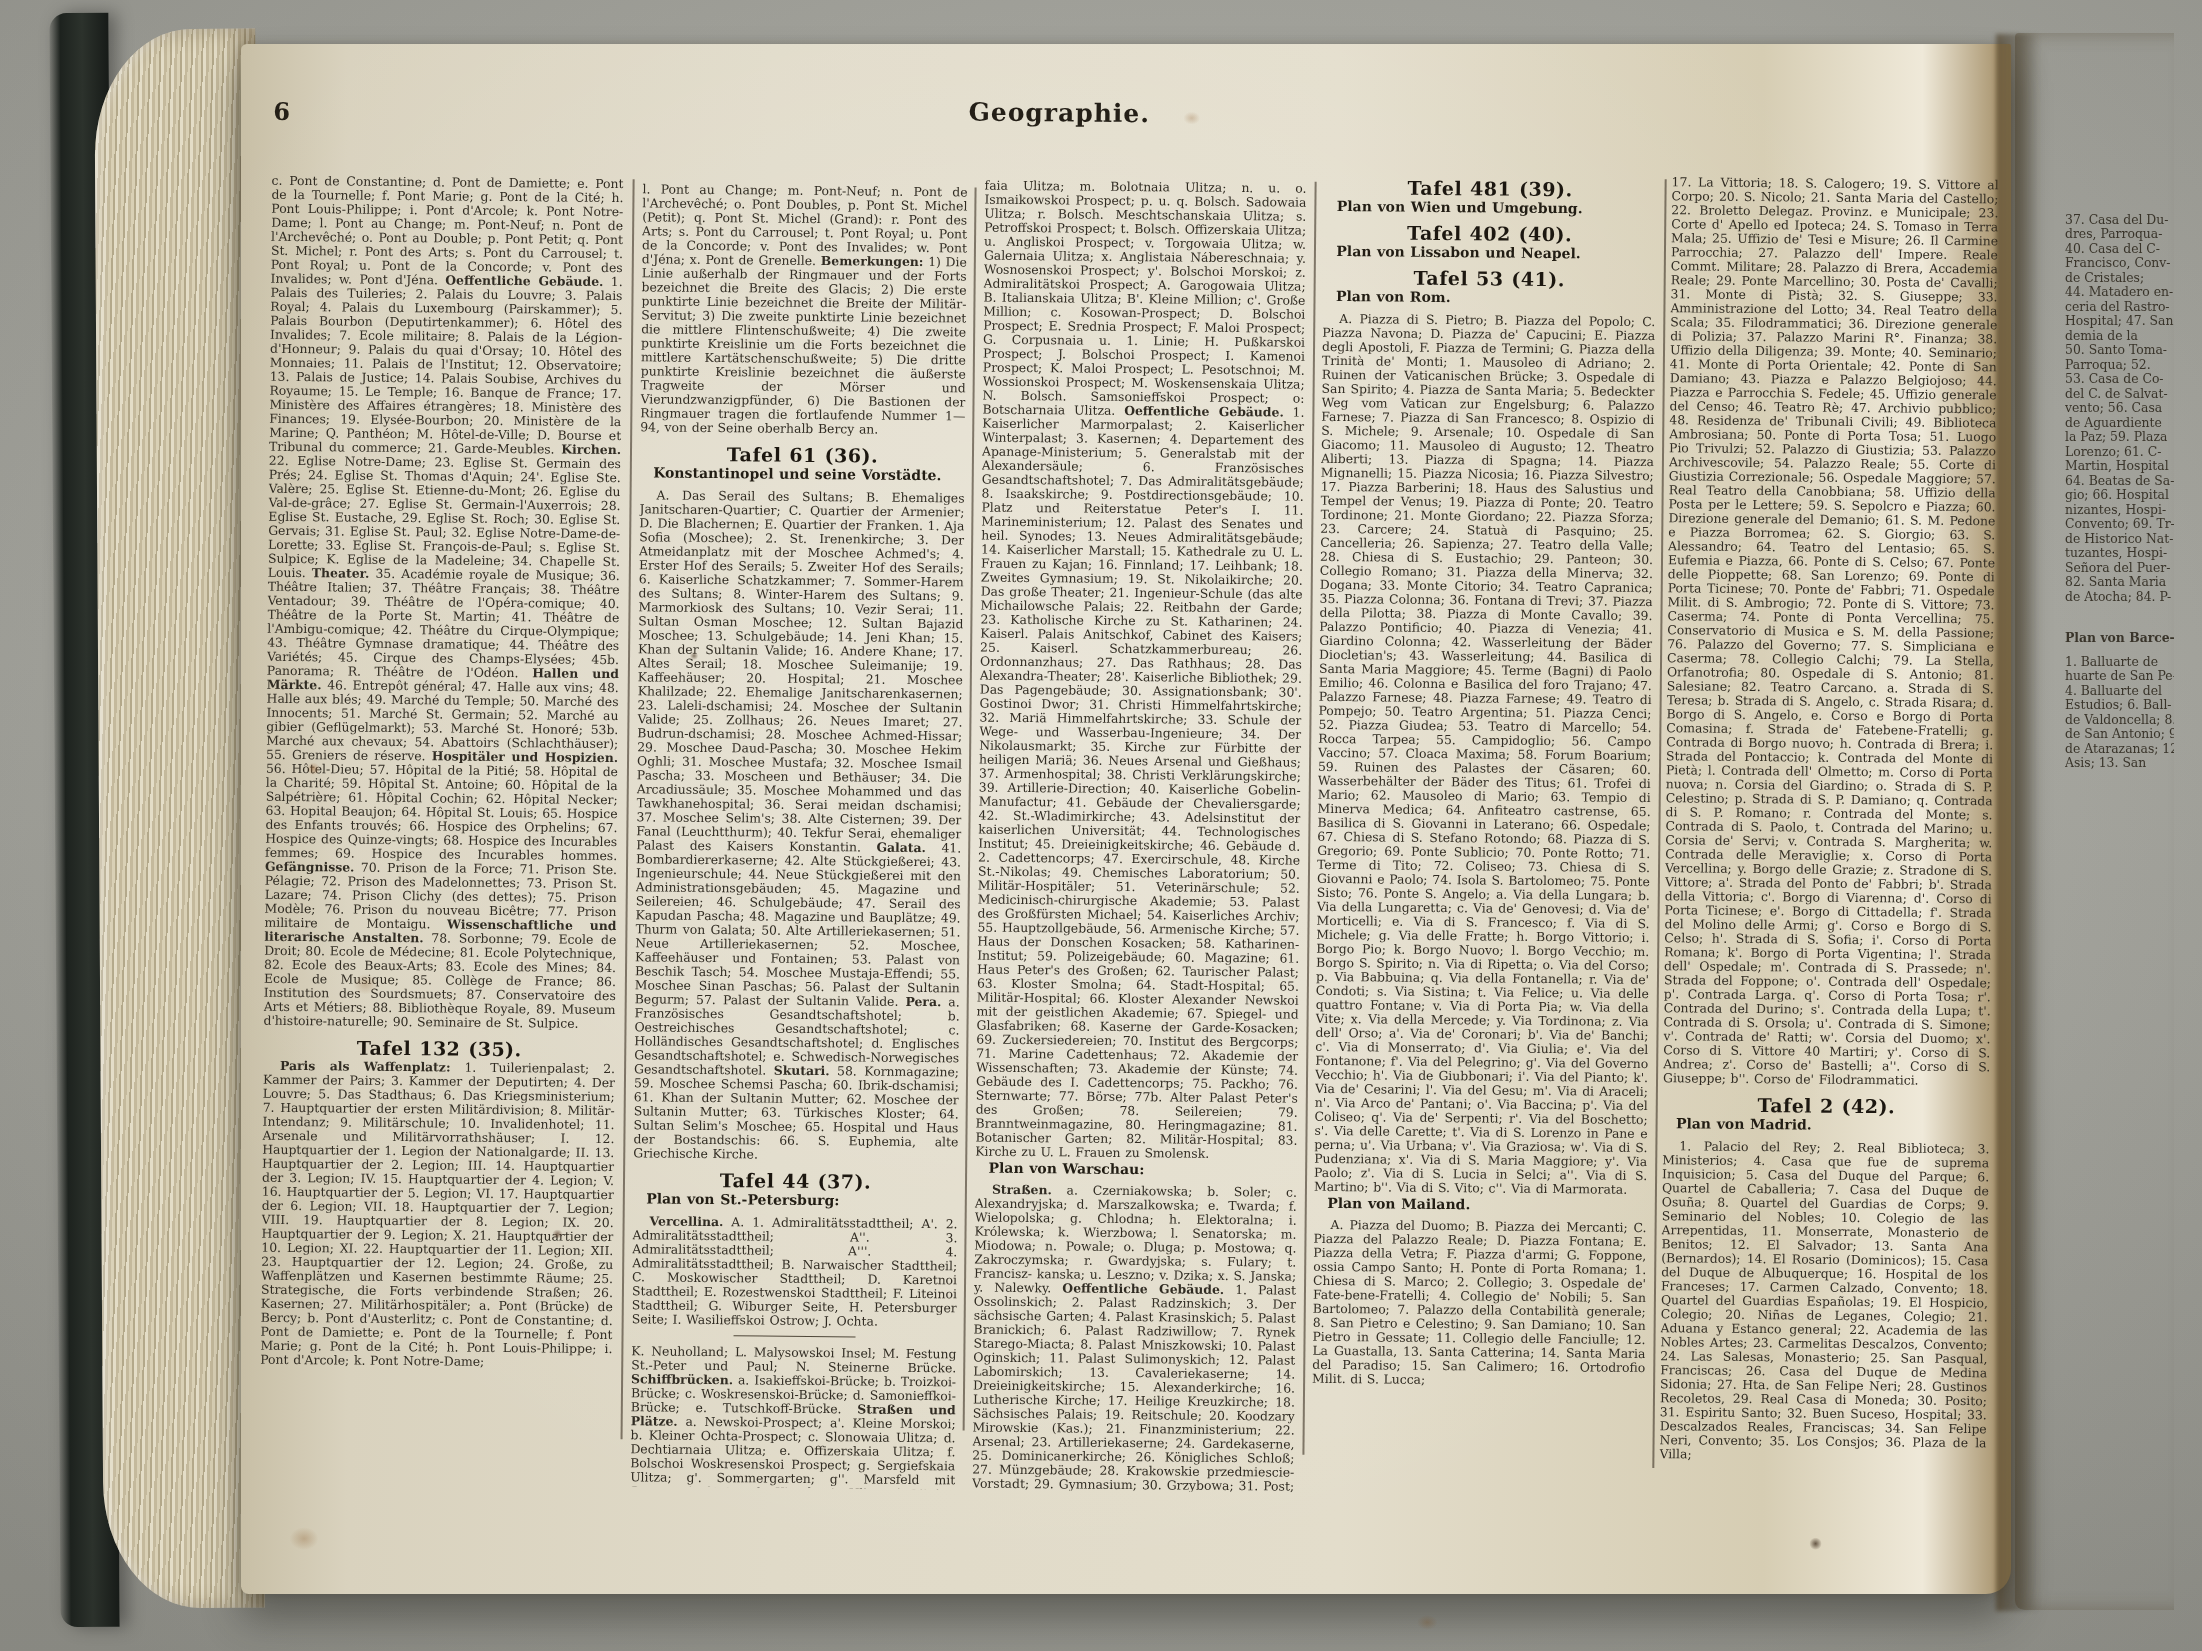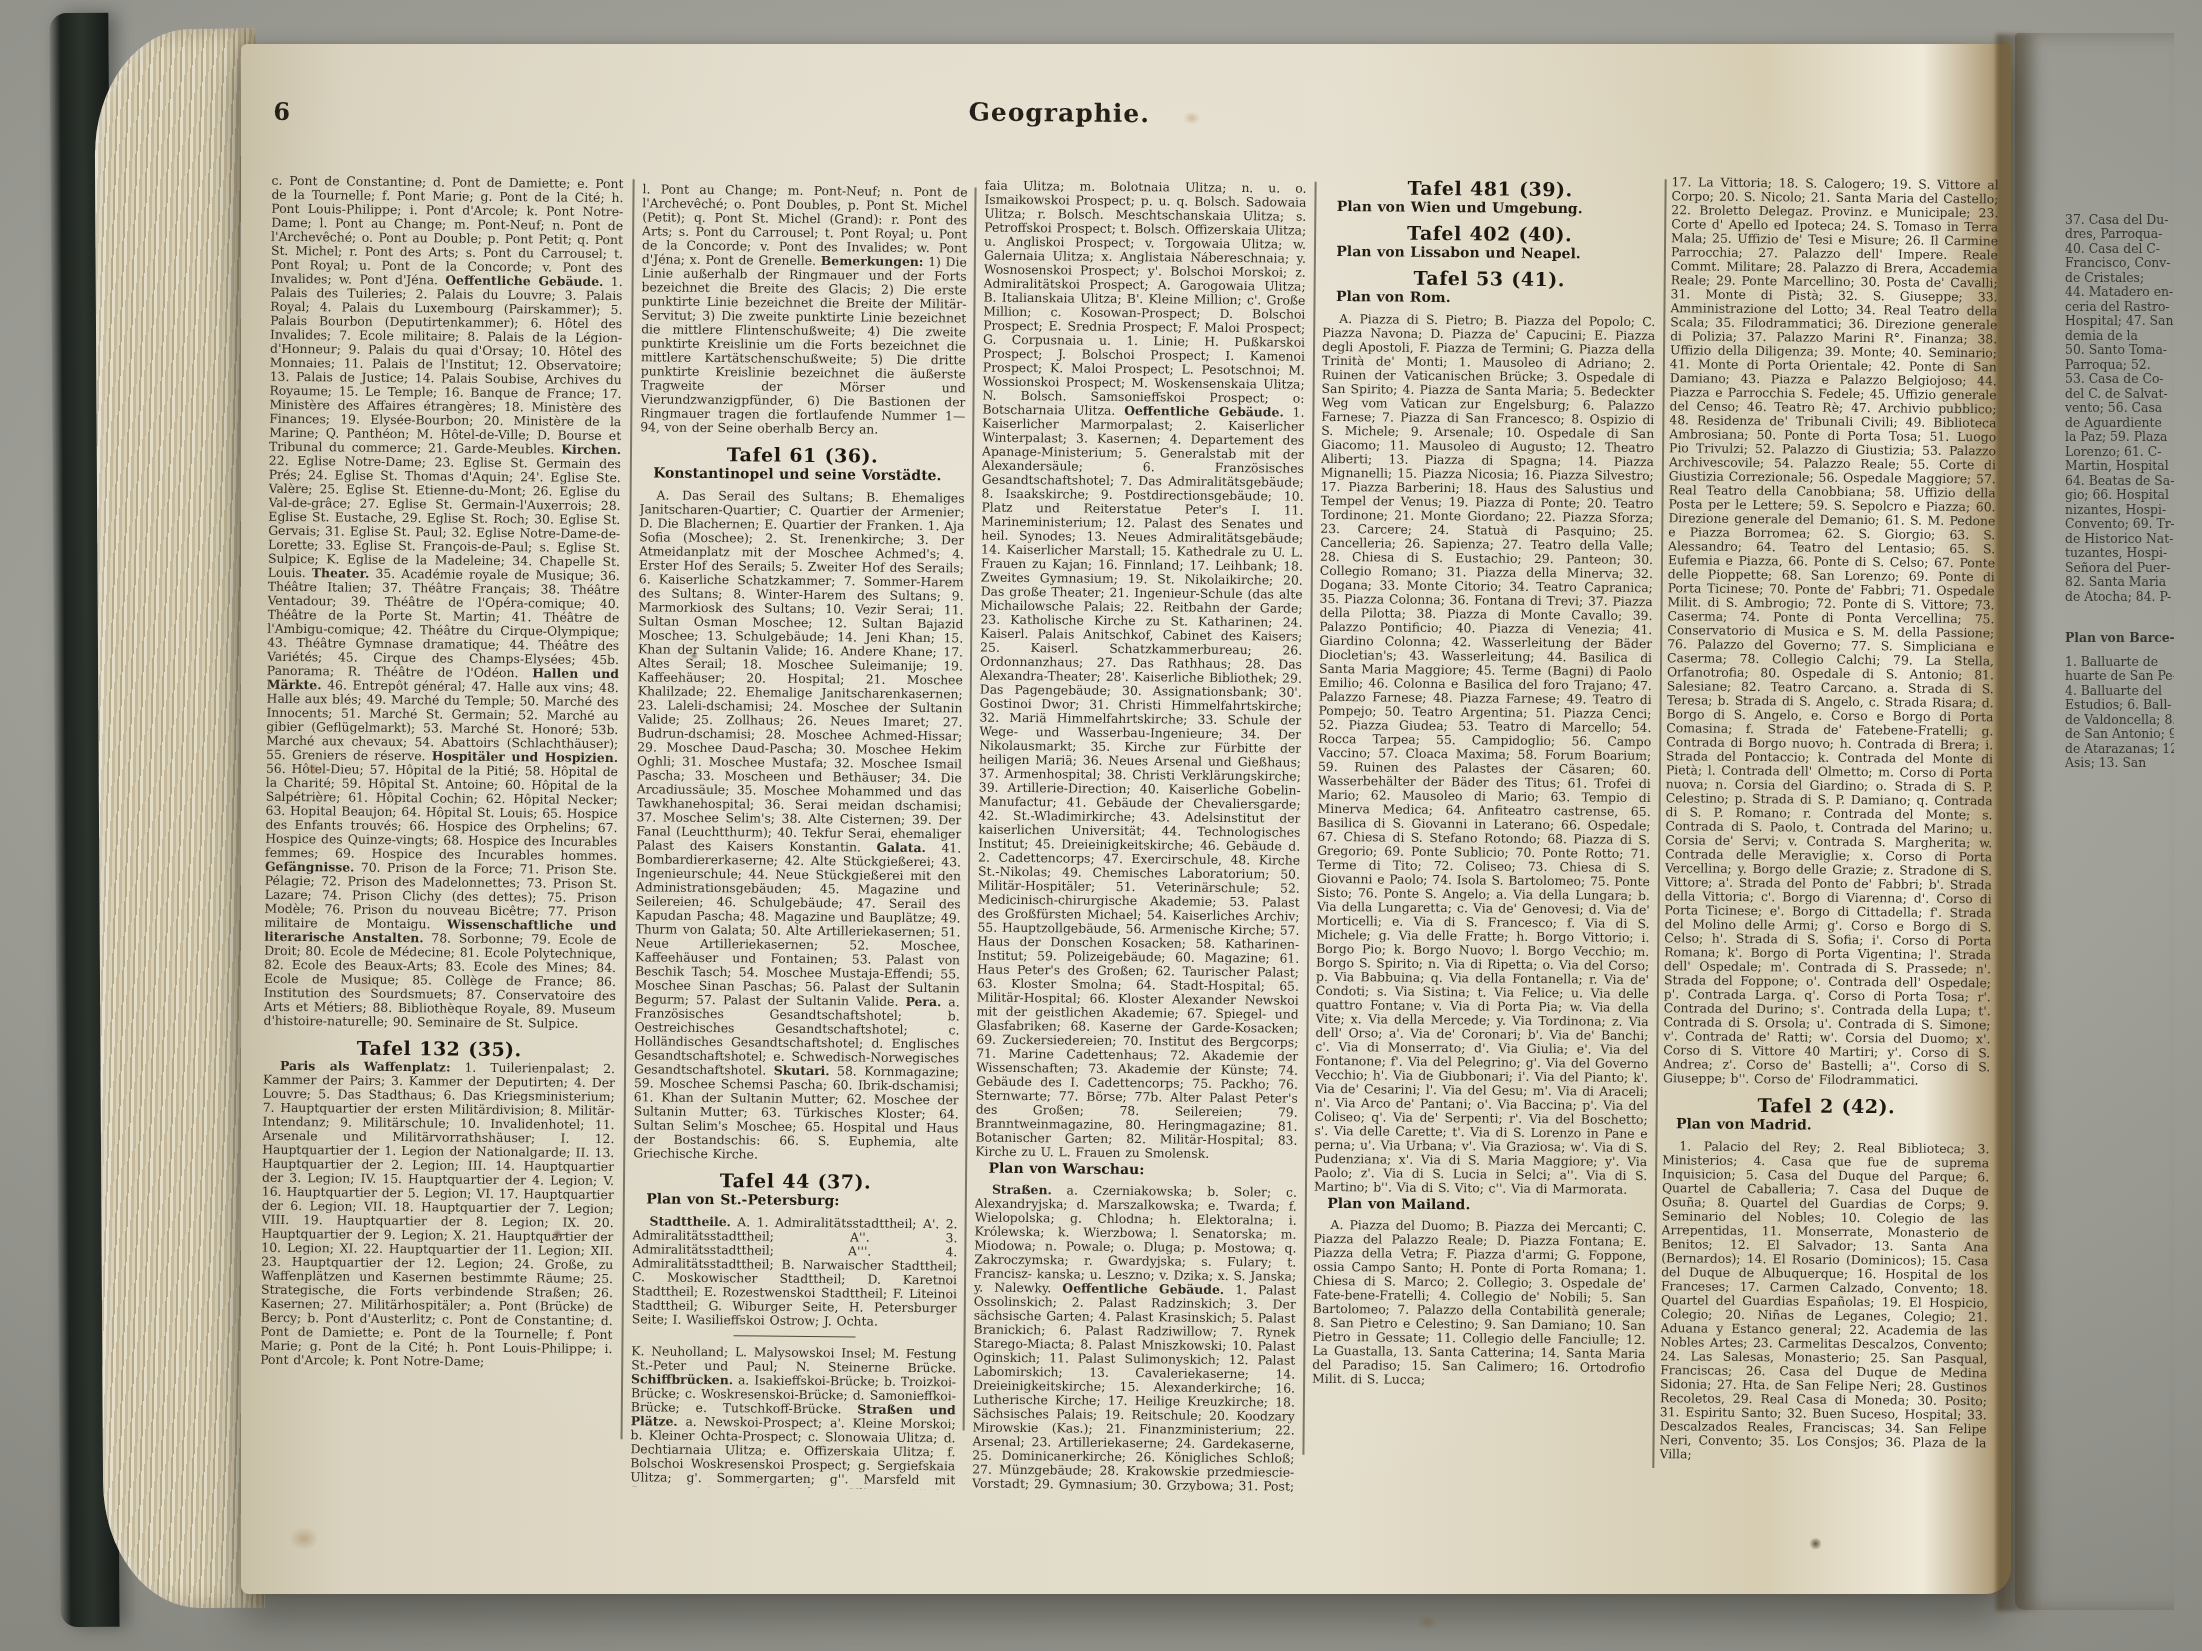--- a/index.html
+++ b/index.html
@@ -92,21 +92,21 @@
         <h3>Tafel 132 (35).</h3>
         <p class="pi"><b>Paris als Waffenplatz:</b> 1. Tuilerienpalast; 2. Kammer der Pairs; 3. Kammer der Deputirten; 4. Der Louvre; 5. Das Stadthaus; 6. Das Kriegsministerium; 7. Hauptquartier der ersten Militärdivision; 8. Militär-Intendanz; 9. Militärschule; 10. Invalidenhotel; 11. Arsenale und Militärvorrathshäuser; I. 12. Hauptquartier der 1. Legion der Nationalgarde; II. 13. Hauptquartier der 2. Legion; III. 14. Hauptquartier der 3. Legion; IV. 15. Hauptquartier der 4. Legion; V. 16. Hauptquartier der 5. Legion; VI. 17. Hauptquartier der 6. Legion; VII. 18. Hauptquartier der 7. Legion; VIII. 19. Hauptquartier der 8. Legion; IX. 20. Hauptquartier der 9. Legion; X. 21. Hauptquartier der 10. Legion; XI. 22. Hauptquartier der 11. Legion; XII. 23. Hauptquartier der 12. Legion; 24. Große, zu Waffenplätzen und Kasernen bestimmte Räume; 25. Strategische, die Forts verbindende Straßen; 26. Kasernen; 27. Militärhospitäler; a. Pont (Brücke) de Bercy; b. Pont d'Austerlitz; c. Pont de Constantine; d. Pont de Damiette; e. Pont de la Tournelle; f. Pont Marie; g. Pont de la Cité; h. Pont Louis-Philippe; i. Pont d'Arcole; k. Pont Notre-Dame;</p>
       </div>
     <div class="col" style="left:397px;top:143px;width:325px;height:1304px;">
         <p>l. Pont au Change; m. Pont-Neuf; n. Pont de l'Archevêché; o. Pont Doubles, p. Pont St. Michel (Petit); q. Pont St. Michel (Grand): r. Pont des Arts; s. Pont du Carrousel; t. Pont Royal; u. Pont de la Concorde; v. Pont des Invalides; w. Pont d'Jéna; x. Pont de Grenelle. <b>Bemerkungen:</b> 1) Die Linie außerhalb der Ringmauer und der Forts bezeichnet die Breite des Glacis; 2) Die erste punktirte Linie bezeichnet die Breite der Militär-Servitut; 3) Die zweite punktirte Linie bezeichnet die mittlere Flintenschußweite; 4) Die zweite punktirte Kreislinie um die Forts bezeichnet die mittlere Kartätschenschußweite; 5) Die dritte punktirte Kreislinie bezeichnet die äußerste Tragweite der Mörser und Vierundzwanzigpfünder, 6) Die Bastionen der Ringmauer tragen die fortlaufende Nummer 1—94, von der Seine oberhalb Bercy an.</p>
         <h3>Tafel 61 (36).</h3>
         <div class="sub">Konstantinopel und seine Vorstädte.</div>
         <p class="pi">A. Das Serail des Sultans; B. Ehemaliges Janitscharen-Quartier; C. Quartier der Armenier; D. Die Blachernen; E. Quartier der Franken. 1. Aja Sofia (Moschee); 2. St. Irenenkirche; 3. Der Atmeidanplatz mit der Moschee Achmed's; 4. Erster Hof des Serails; 5. Zweiter Hof des Serails; 6. Kaiserliche Schatzkammer; 7. Sommer-Harem des Sultans; 8. Winter-Harem des Sultans; 9. Marmorkiosk des Sultans; 10. Vezir Serai; 11. Sultan Osman Moschee; 12. Sultan Bajazid Moschee; 13. Schulgebäude; 14. Jeni Khan; 15. Khan der Sultanin Valide; 16. Andere Khane; 17. Altes Serail; 18. Moschee Suleimanije; 19. Kaffeehäuser; 20. Hospital; 21. Moschee Khalilzade; 22. Ehemalige Janitscharenkasernen; 23. Laleli-dschamisi; 24. Moschee der Sultanin Valide; 25. Zollhaus; 26. Neues Imaret; 27. Budrun-dschamisi; 28. Moschee Achmed-Hissar; 29. Moschee Daud-Pascha; 30. Moschee Hekim Oghli; 31. Moschee Mustafa; 32. Moschee Ismail Pascha; 33. Moscheen und Bethäuser; 34. Die Arcadiussäule; 35. Moschee Mohammed und das Tawkhanehospital; 36. Serai meidan dschamisi; 37. Moschee Selim's; 38. Alte Cisternen; 39. Der Fanal (Leuchtthurm); 40. Tekfur Serai, ehemaliger Palast des Kaisers Konstantin. <b>Galata.</b> 41. Bombardiererkaserne; 42. Alte Stückgießerei; 43. Ingenieurschule; 44. Neue Stückgießerei mit den Administrationsgebäuden; 45. Magazine und Seilereien; 46. Schulgebäude; 47. Serail des Kapudan Pascha; 48. Magazine und Bauplätze; 49. Thurm von Galata; 50. Alte Artilleriekasernen; 51. Neue Artilleriekasernen; 52. Moschee, Kaffeehäuser und Fontainen; 53. Palast von Beschik Tasch; 54. Moschee Mustaja-Effendi; 55. Moschee Sinan Paschas; 56. Palast der Sultanin Begurm; 57. Palast der Sultanin Valide. <b>Pera.</b> a. Französisches Gesandtschaftshotel; b. Oestreichisches Gesandtschaftshotel; c. Holländisches Gesandtschaftshotel; d. Englisches Gesandtschaftshotel; e. Schwedisch-Norwegisches Gesandtschaftshotel. <b>Skutari.</b> 58. Kornmagazine; 59. Moschee Schemsi Pascha; 60. Ibrik-dschamisi; 61. Khan der Sultanin Mutter; 62. Moschee der Sultanin Mutter; 63. Türkisches Kloster; 64. Sultan Selim's Moschee; 65. Hospital und Haus der Bostandschis: 66. S. Euphemia, alte Griechische Kirche.</p>
         <h3>Tafel 44 (37).</h3>
         <div class="sub">Plan von St.-Petersburg:</div>
-        <p class="pi"><b>Stadttheile.</b> A. 1. Admiralitätsstadttheil; A'. 2. Admiralitätsstadttheil; A''. 3. Admiralitätsstadttheil; A'''. 4. Admiralitätsstadttheil; B. Narwaischer Stadttheil; C. Moskowischer Stadttheil; D. Karetnoi Stadttheil; E. Rozestwenskoi Stadttheil; F. Liteinoi Stadttheil; G. Wiburger Seite, H. Petersburger Seite; I. Wasilieffskoi Ostrow; J. Ochta.</p>
+        <p class="pi"><b>Vercellina.</b> A. 1. Admiralitätsstadttheil; A'. 2. Admiralitätsstadttheil; A''. 3. Admiralitätsstadttheil; A'''. 4. Admiralitätsstadttheil; B. Narwaischer Stadttheil; C. Moskowischer Stadttheil; D. Karetnoi Stadttheil; E. Rozestwenskoi Stadttheil; F. Liteinoi Stadttheil; G. Wiburger Seite, H. Petersburger Seite; I. Wasilieffskoi Ostrow; J. Ochta.</p>
         <div class="rule"></div>
         <p>K. Neuholland; L. Malysowskoi Insel; M. Festung St.-Peter und Paul; N. Steinerne Brücke. <b>Schiffbrücken.</b> a. Isakieffskoi-Brücke; b. Troizkoi-Brücke; c. Woskresenskoi-Brücke; d. Samonieffkoi-Brücke; e. Tutschkoff-Brücke. <b>Straßen und Plätze.</b> a. Newskoi-Prospect; a'. Kleine Morskoi; b. Kleiner Ochta-Prospect; c. Slonowaia Ulitza; d. Dechtiarnaia Ulitza; e. Offizerskaia Ulitza; f. Bolschoi Woskresenskoi Prospect; g. Sergiefskaia Ulitza; g'. Sommergarten; g''. Marsfeld mit Suworow's Statue; h. Kirschnaia Ulitza; i. Liteino Prospect; j. Machawaia Ulitza; k. Znamenskaia Ulitza; l. Forstadts-</p>
       </div>
     <div class="col" style="left:739px;top:136px;width:322px;height:1311px;">
         <p>faia Ulitza; m. Bolotnaia Ulitza; n. u. o. Ismaikowskoi Prospect; p. u. q. Bolsch. Sadowaia Ulitza; r. Bolsch. Meschtschanskaia Ulitza; s. Petroffskoi Prospect; t. Bolsch. Offizerskaia Ulitza; u. Angliskoi Prospect; v. Torgowaia Ulitza; w. Galernaia Ulitza; x. Anglistaia Nábereschnaia; y. Wosnosenskoi Prospect; y'. Bolschoi Morskoi; z. Admiralitätskoi Prospect; A. Garogowaia Ulitza; B. Italianskaia Ulitza; B'. Kleine Million; c'. Große Million; c. Kosowan-Prospect; D. Bolschoi Prospect; E. Srednia Prospect; F. Maloi Prospect; G. Corpusnaia u. 1. Linie; H. Pußkarskoi Prospect; J. Bolschoi Prospect; I. Kamenoi Prospect; K. Maloi Prospect; L. Pesotschnoi; M. Wossionskoi Prospect; M. Woskensenskaia Ulitza; N. Bolsch. Samsonieffskoi Prospect; o: Botscharnaia Ulitza. <b>Oeffentliche Gebäude.</b> 1. Kaiserlicher Marmorpalast; 2. Kaiserlicher Winterpalast; 3. Kasernen; 4. Departement des Apanage-Ministerium; 5. Generalstab mit der Alexandersäule; 6. Französisches Gesandtschaftshotel; 7. Das Admiralitätsgebäude; 8. Isaakskirche; 9. Postdirectionsgebäude; 10. Platz und Reiterstatue Peter's I. 11. Marineministerium; 12. Palast des Senates und heil. Synodes; 13. Neues Admiralitätsgebäude; 14. Kaiserlicher Marstall; 15. Kathedrale zu U. L. Frauen zu Kajan; 16. Finnland; 17. Leihbank; 18. Zweites Gymnasium; 19. St. Nikolaikirche; 20. Das große Theater; 21. Ingenieur-Schule (das alte Michailowsche Palais; 22. Reitbahn der Garde; 23. Katholische Kirche zu St. Katharinen; 24. Kaiserl. Palais Anitschkof, Cabinet des Kaisers; 25. Kaiserl. Schatzkammerbureau; 26. Ordonnanzhaus; 27. Das Rathhaus; 28. Das Alexandra-Theater; 28'. Kaiserliche Bibliothek; 29. Das Pagengebäude; 30. Assignationsbank; 30'. Gostinoi Dwor; 31. Christi Himmelfahrtskirche; 32. Mariä Himmelfahrtskirche; 33. Schule der Wege- und Wasserbau-Ingenieure; 34. Der Nikolausmarkt; 35. Kirche zur Fürbitte der heiligen Mariä; 36. Neues Arsenal und Gießhaus; 37. Armenhospital; 38. Christi Verklärungskirche; 39. Artillerie-Direction; 40. Kaiserliche Gobelin-Manufactur; 41. Gebäude der Chevaliersgarde; 42. St.-Wladimirkirche; 43. Adelsinstitut der kaiserlichen Universität; 44. Technologisches Institut; 45. Dreieinigkeitskirche; 46. Gebäude d. 2. Cadettencorps; 47. Exercirschule, 48. Kirche St.-Nikolas; 49. Chemisches Laboratorium; 50. Militär-Hospitäler; 51. Veterinärschule; 52. Medicinisch-chirurgische Akademie; 53. Palast des Großfürsten Michael; 54. Kaiserliches Archiv; 55. Hauptzollgebäude, 56. Armenische Kirche; 57. Haus der Donschen Kosacken; 58. Katharinen-Institut; 59. Polizeigebäude; 60. Magazine; 61. Haus Peter's des Großen; 62. Taurischer Palast; 63. Kloster Smolna; 64. Stadt-Hospital; 65. Militär-Hospital; 66. Kloster Alexander Newskoi mit der geistlichen Akademie; 67. Spiegel- und Glasfabriken; 68. Kaserne der Garde-Kosacken; 69. Zuckersiedereien; 70. Institut des Bergcorps; 71. Marine Cadettenhaus; 72. Akademie der Wissenschaften; 73. Akademie der Künste; 74. Gebäude des I. Cadettencorps; 75. Packho; 76. Sternwarte; 77. Börse; 77b. Alter Palast Peter's des Großen; 78. Seilereien; 79. Branntweinmagazine, 80. Heringmagazine; 81. Botanischer Garten; 82. Militär-Hospital; 83. Kirche zu U. L. Frauen zu Smolensk.</p>
         <div class="sub">Plan von Warschau:</div>
         <p class="pi"><b>Straßen.</b> a. Czerniakowska; b. Soler; c. Alexandryjska; d. Marszalkowska; e. Twarda; f. Wielopolska; g. Chlodna; h. Elektoralna; i. Królewska; k. Wierzbowa; l. Senatorska; m. Miodowa; n. Powale; o. Dluga; p. Mostowa; q. Zakroczymska; r. Gwardyjska; s. Fulary; t. Francisz- kanska; u. Leszno; v. Dzika; x. S. Janska; y. Nalewky. <b>Oeffentliche Gebäude.</b> 1. Palast Ossolinskich; 2. Palast Radzinskich; 3. Der sächsische Garten; 4. Palast Krasinskich; 5. Palast Branickich; 6. Palast Radziwillow; 7. Rynek Starego-Miacta; 8. Palast Mniszkowski; 10. Palast Oginskich; 11. Palast Sulimonyskich; 12. Palast Labomirskich; 13. Cavaleriekaserne; 14. Dreieinigkeitskirche; 15. Alexanderkirche; 16. Lutherische Kirche; 17. Heilige Kreuzkirche; 18. Sächsisches Palais; 19. Reitschule; 20. Koodzary Mirowskie (Kas.); 21. Finanzministerium; 22. Arsenal; 23. Artilleriekaserne; 24. Gardekaserne, 25. Dominicanerkirche; 26. Königliches Schloß; 27. Münzgebäude; 28. Krakowskie przedmiescie-Vorstadt; 29. Gymnasium; 30. Grzybowa; 31. Post; 32. Rathhaus; 33. Bank; 34. Theater; 35. Kindlein-Jesu-Hospital.</p>
       </div>
     <div class="col" style="left:1078px;top:132px;width:333px;height:1338px;">
         <h3>Tafel 481 (39).</h3>

